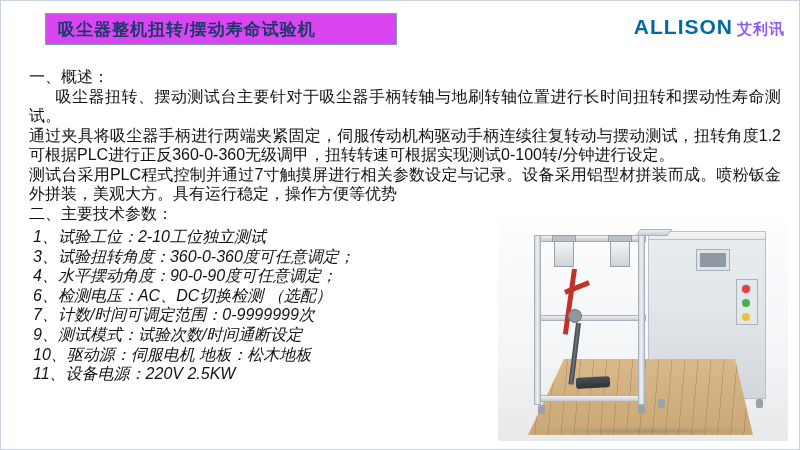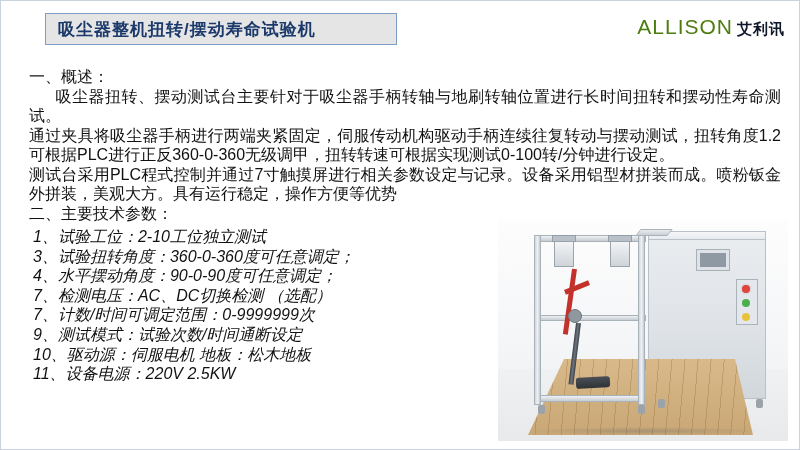--- a/index.html
+++ b/index.html
@@ -29,21 +29,21 @@
     width: 800px;
     height: 56px;
   }
   .title-box {
     position: absolute;
     left: 44px;
     top: 12px;
     min-width: 352px;
     height: 32px;
     border: 1px solid #7b9fc4;
-    background: #e5e5e5;
+    background: #d946ef;
     display: flex;
     align-items: center;
     padding: 0 12px;
     box-sizing: border-box;
   }
   .title-box .title-text {
     font-size: 17px;
     color: #1b3a6b;
     font-weight: bold;
     letter-spacing: 1px;
@@ -53,28 +53,28 @@
   .logo {
     position: absolute;
     right: 16px;
     top: 14px;
     display: flex;
     align-items: baseline;
     gap: 4px;
   }
   .logo .logo-en {
     font-size: 21px;
-    font-weight: normal;
-    color: #4d7c0f;
+    font-weight: bold;
+    color: #0369a1;
     letter-spacing: 1px;
   }
   .logo .logo-cn {
     font-size: 15px;
     font-weight: bold;
-    color: #0f172a;
+    color: #8b5cf6;
     letter-spacing: 1px;
   }
 
   
   .content {
     position: absolute;
     left: 28px;
     top: 66px;
     width: 760px;
     color: #111;
@@ -319,21 +319,21 @@
     <p class="para"><span class="float-num">1.2</span><span>通过夹具将吸尘器手柄进行两端夹紧固定，伺服传动机构驱动手柄连续往复转动与摆动测试，扭转角度可根据PLC进行正反360-0-360无级调甲，扭转转速可根据实现测试0-100转/分钟进行设定。</span></p>
 
     <p class="para"><span>测试台采用PLC程式控制并通过7寸触摸屏进行相关参数设定与记录。设备采用铝型材拼装而成。喷粉钣金外拼装，美观大方。具有运行稳定，操作方便等优势</span></p>
 
     <div class="sec-head" style="margin-top:0px;">二、主要技术参数：</div>
 
     <ul class="spec-list">
       <li>1、试验工位：2-10工位独立测试</li>
       <li>3、试验扭转角度：360-0-360度可任意调定；</li>
       <li>4、水平摆动角度：90-0-90度可任意调定；</li>
-      <li>7、检测电压：AC、DC切换检测 （选配）</li>
+      <li>6、检测电压：AC、DC切换检测 （选配）</li>
       <li>7、计数/时间可调定范围：0-9999999次</li>
       <li>9、测试模式：试验次数/时间通断设定</li>
       <li>10、驱动源：伺服电机      地板：松木地板</li>
       <li>11、设备电源：220V    2.5KW</li>
     </ul>
   </div>
 
   <div class="photo" title="">
     <div class="ph floor"></div>
 

